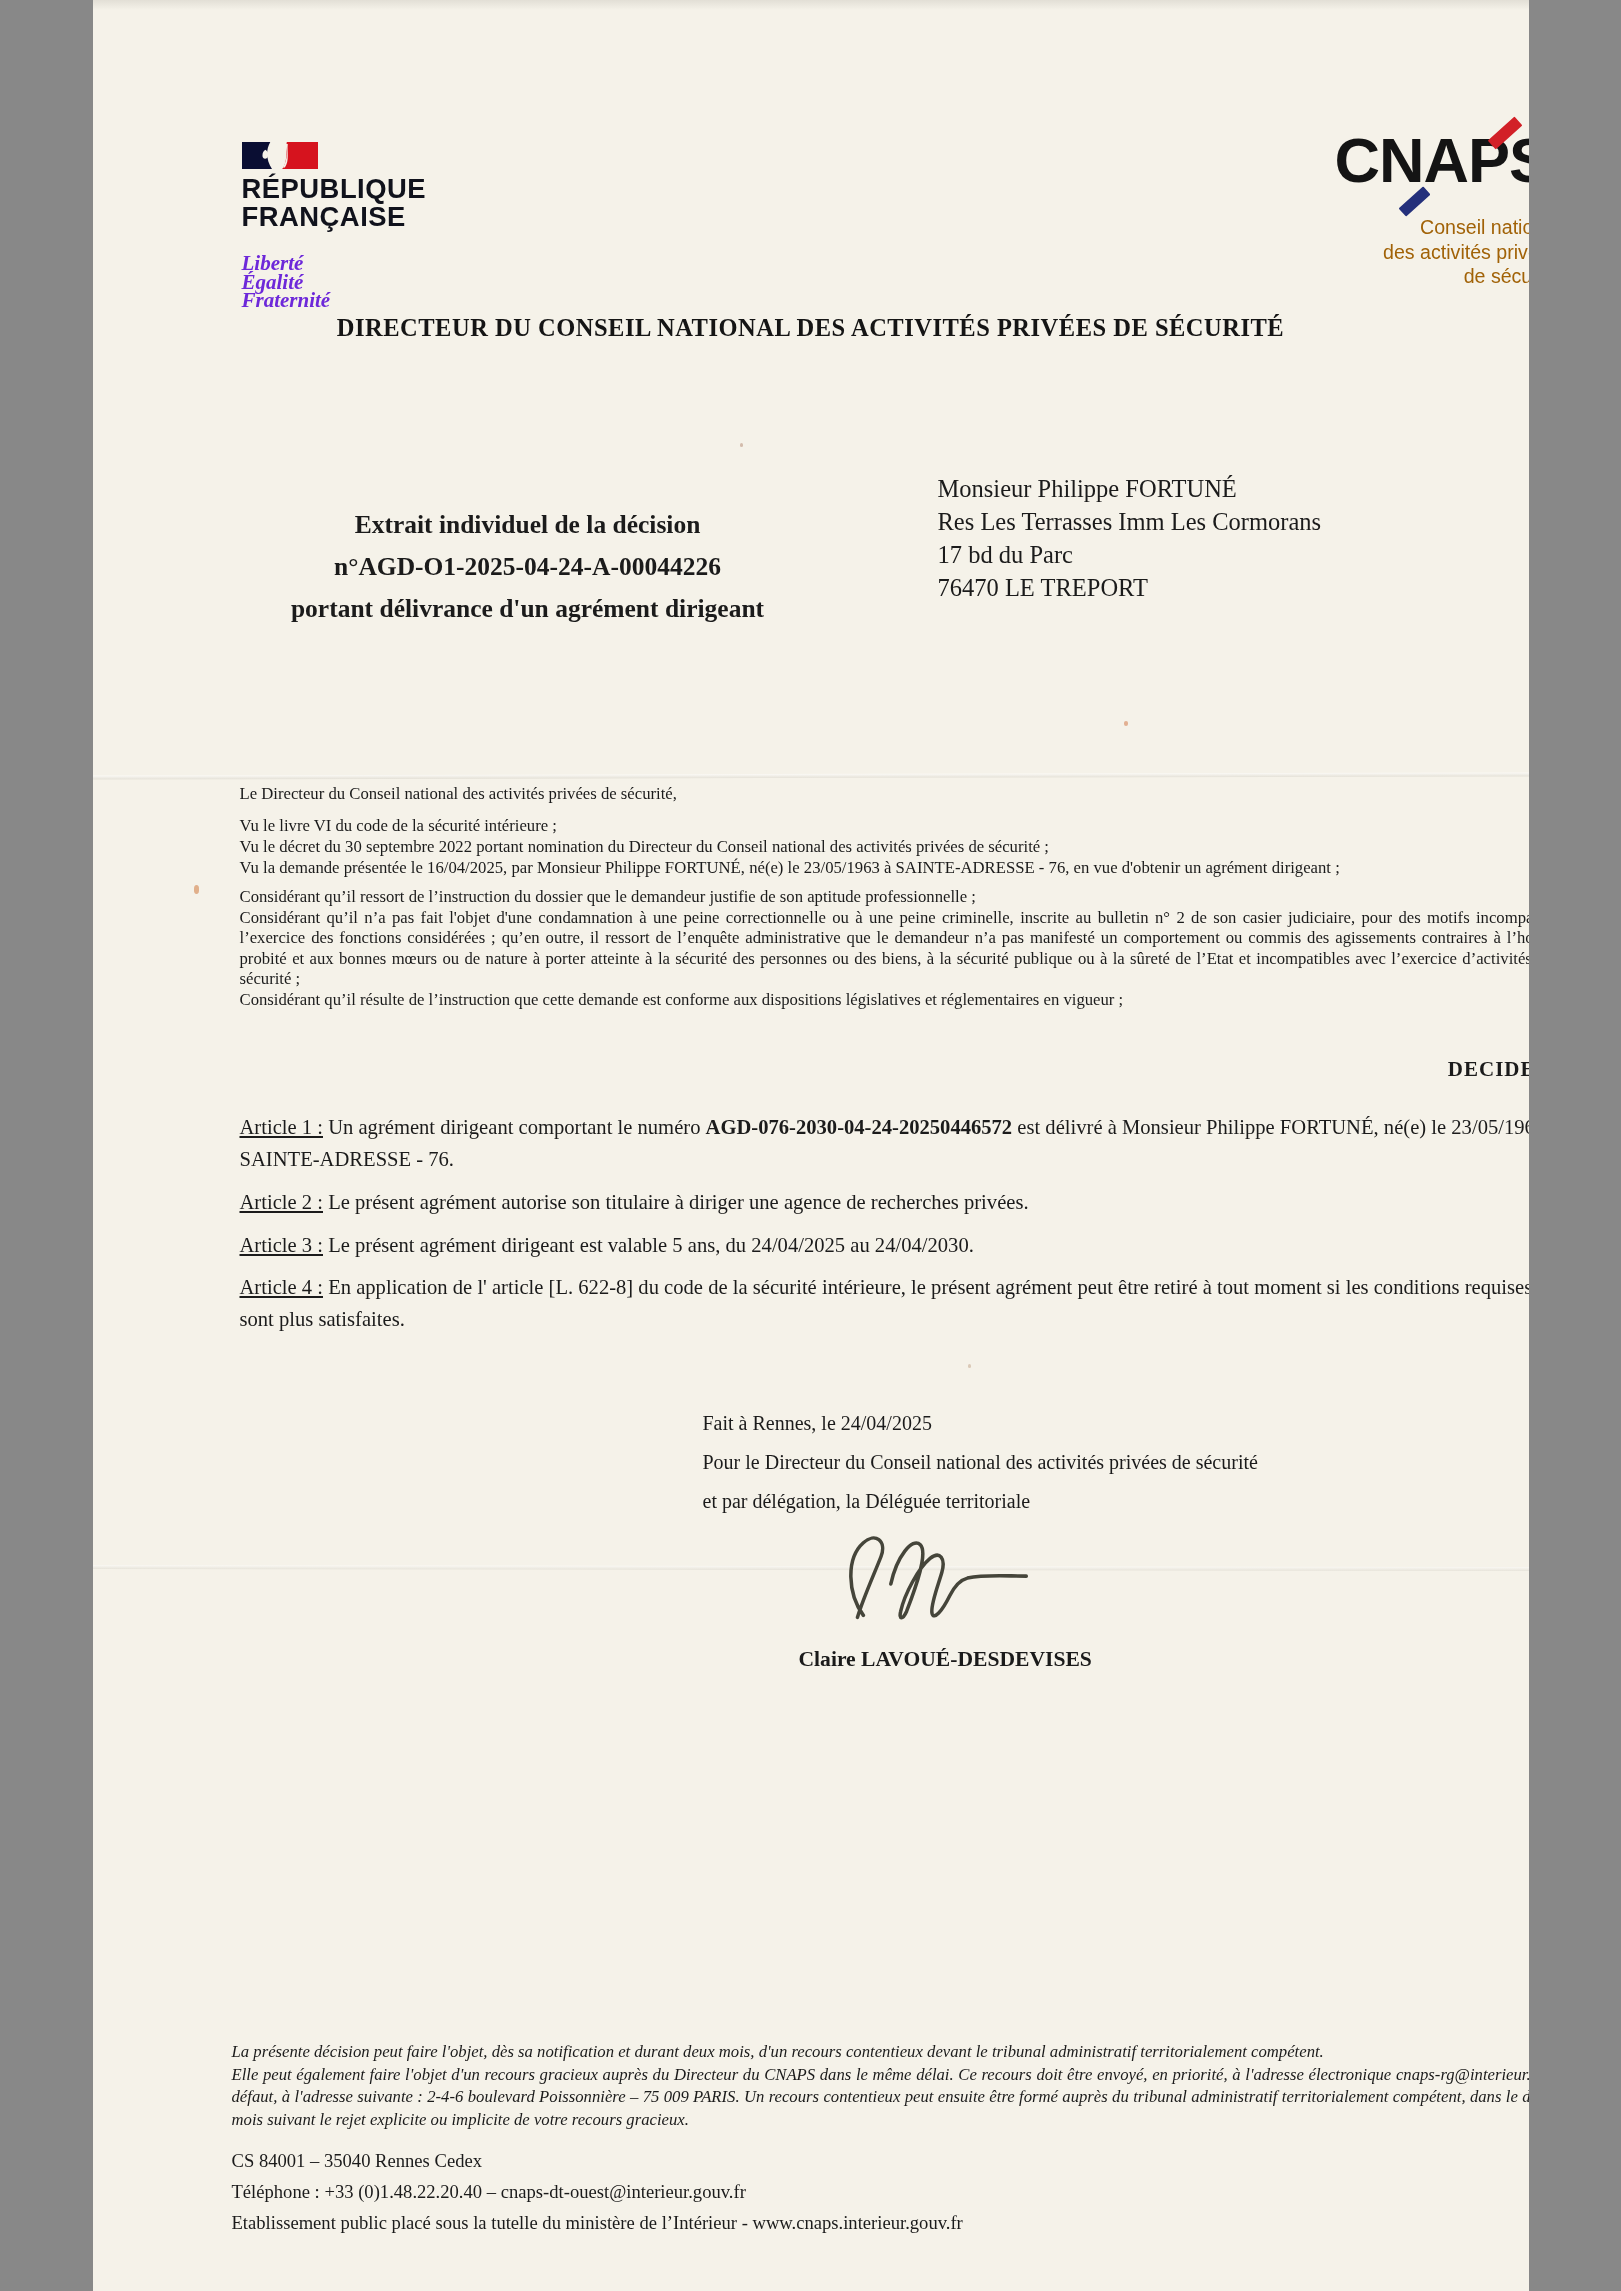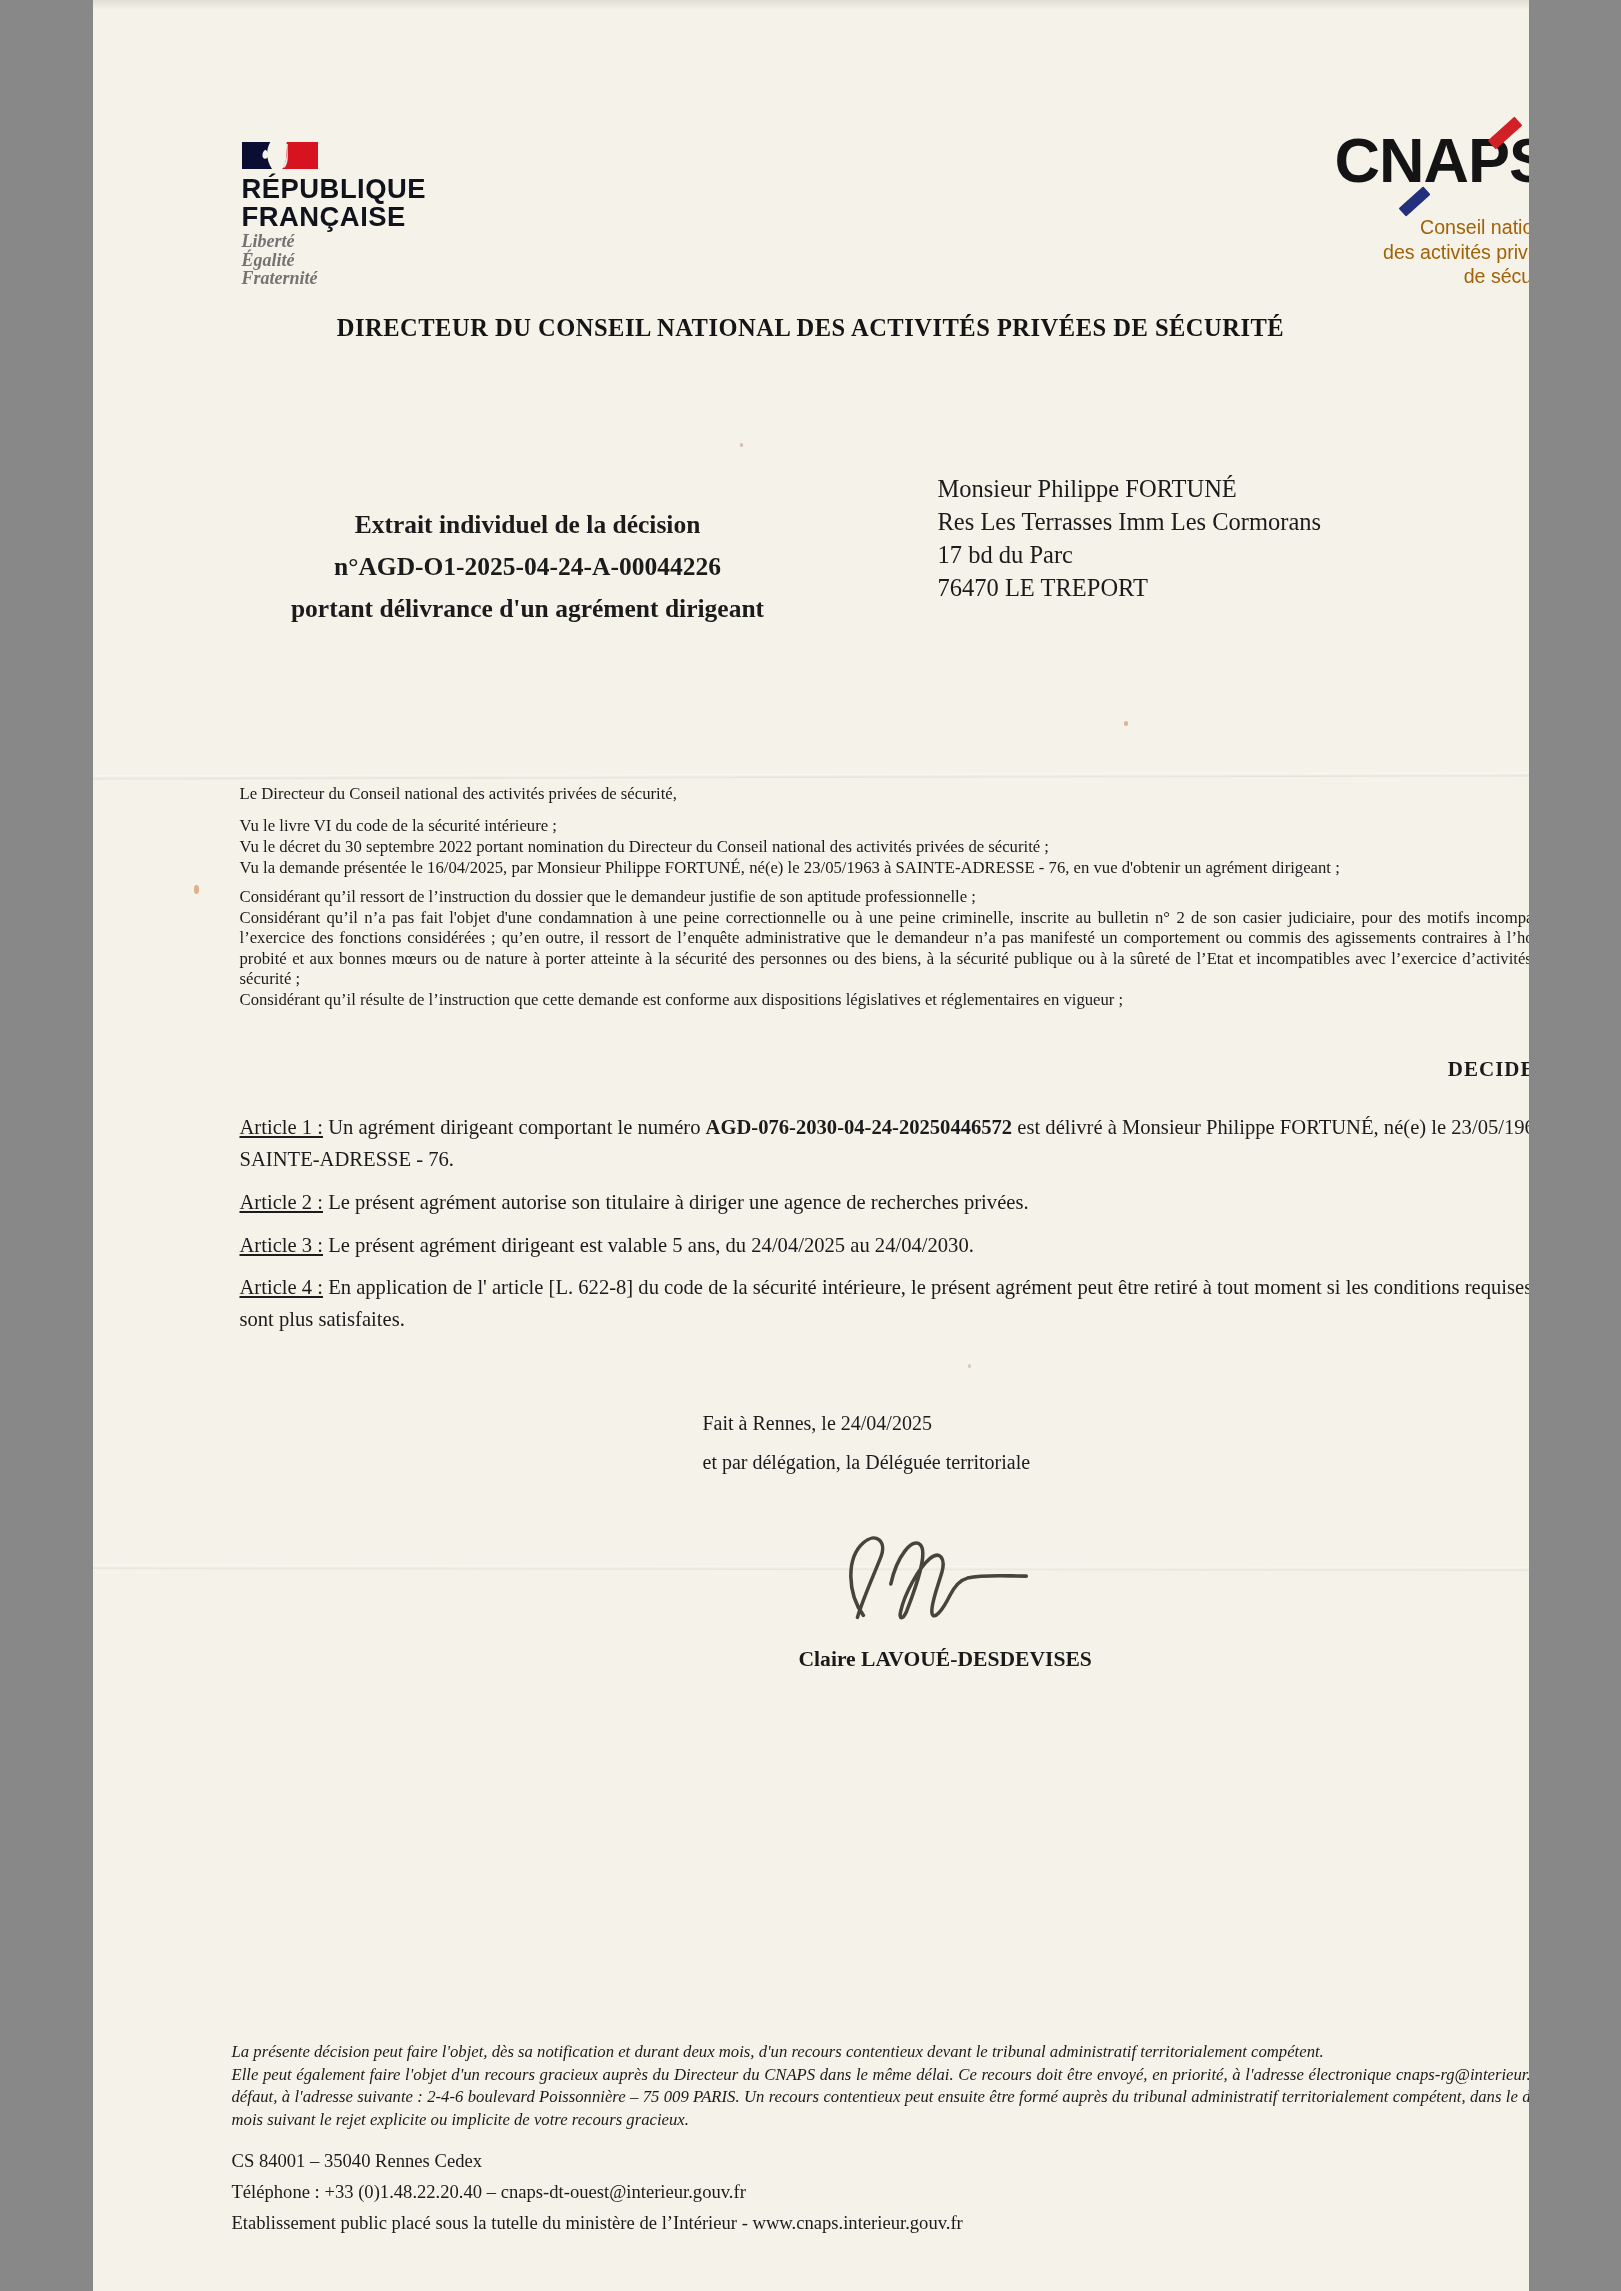--- a/index.html
+++ b/index.html
@@ -25,23 +25,23 @@
   
   .marianne { position:absolute; left:149px; top:142px; }
   .marianne-flag { display:block; }
   .marianne-title {
     margin-top:5.9px;
     font-family:"Liberation Sans","DejaVu Sans",sans-serif;
     font-weight:bold; font-size:27.4px; line-height:27.4px;
     letter-spacing:0.5px; color:#10121c;
   }
   .marianne-motto {
-    margin-top:2px;
+    margin-top:24px;
     font-style:italic; font-weight:bold;
-    font-size:18px; line-height:18.6px; color:#737373;
+    font-size:21px; line-height:18.6px; color:#6d28d9;
   }
 
   
   .cnaps-logo { position:absolute; left:1225px; top:125px; width:245px; }
   .cnaps-word {
     position:absolute; left:17px; top:3.9px;
     font-family:"Liberation Sans","DejaVu Sans",sans-serif;
     font-weight:bold; font-size:63px; line-height:63px; letter-spacing:-1px;
     color:#141414; white-space:nowrap;
   }
@@ -180,20 +180,21 @@
 
   <div class="articles">
     <p><span class="article-label">Article 1 :</span><span> Un agrément dirigeant comportant le numéro </span><span class="agr-number">AGD-076-2030-04-24-20250446572</span><span> est délivré à Monsieur Philippe FORTUNÉ, né(e) le 23/05/1963 à SAINTE-ADRESSE - 76.</span></p>
     <p><span class="article-label">Article 2 :</span><span> Le présent agrément autorise son titulaire à diriger une agence de recherches privées.</span></p>
     <p><span class="article-label">Article 3 :</span><span> Le présent agrément dirigeant est valable 5 ans, du 24/04/2025 au 24/04/2030.</span></p>
     <p><span class="article-label">Article 4 :</span><span> En application de l' article [L. 622-8] du code de la sécurité intérieure, le présent agrément peut être retiré à tout moment si les conditions requises ne sont plus satisfaites.</span></p>
   </div>
 
   <div class="sig-block">
     <div>Fait à Rennes, le 24/04/2025</div>
+    <div>Pour le Directeur du Conseil national des activités privées de sécurité</div>
     <div>et par délégation, la Déléguée territoriale</div>
   </div>
 
   <svg class="sig-script" width="211" height="116" viewBox="0 0 215 118">
     <path d="M34,92 C18,70 16,34 34,18 C46,7 58,16 52,32 C45,50 34,74 28,94
              M62,60 C68,32 84,12 92,20 C100,28 88,62 78,88 C74,97 70,96 72,88
              C76,70 90,44 102,34 C112,26 118,34 114,48 C110,62 102,82 104,90
              C106,97 114,88 122,72 C127,62 132,56 140,54 C158,50 180,52 200,52" fill="none" stroke="#45453a" stroke-width="3.6" stroke-linecap="round" stroke-linejoin="round"></path>
   </svg>
 

